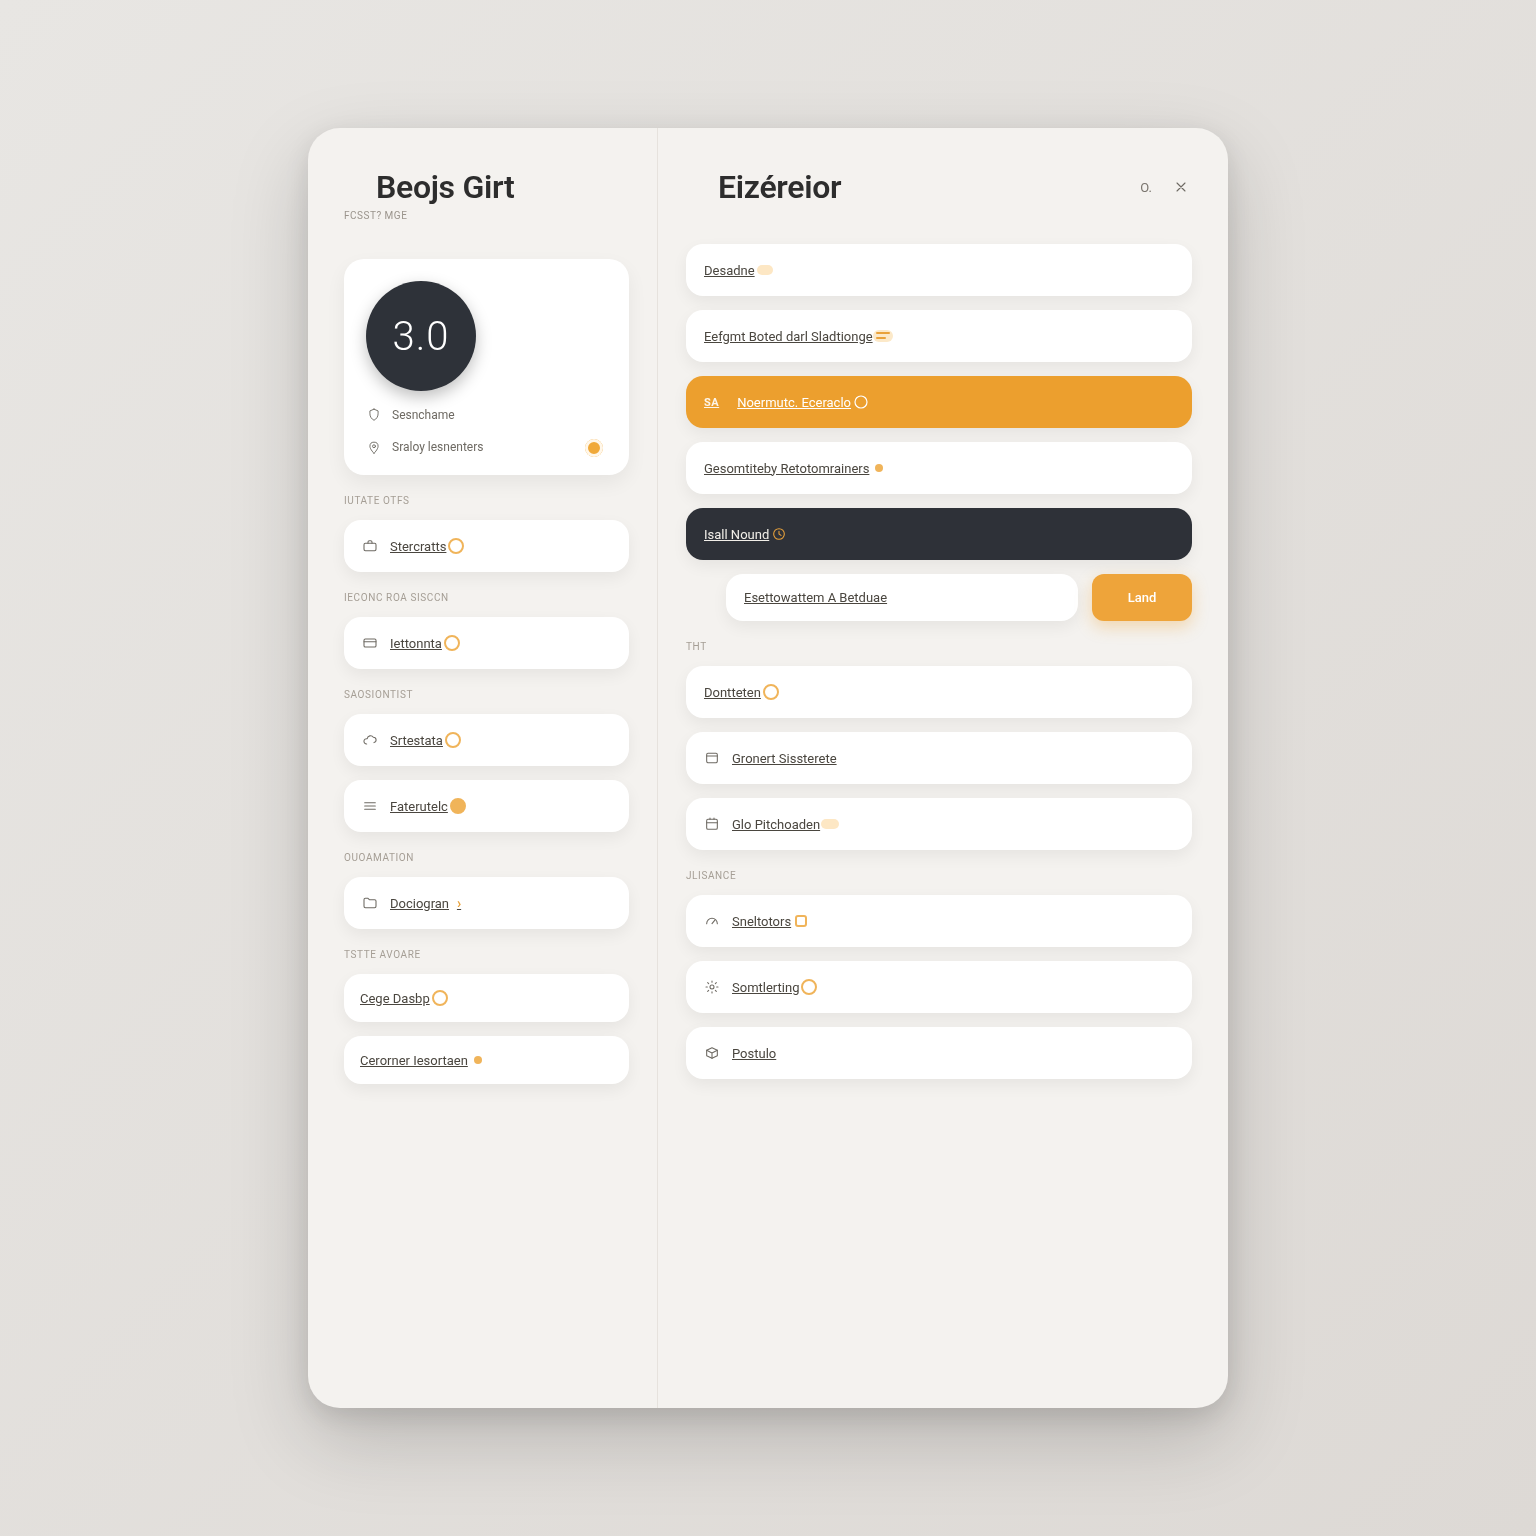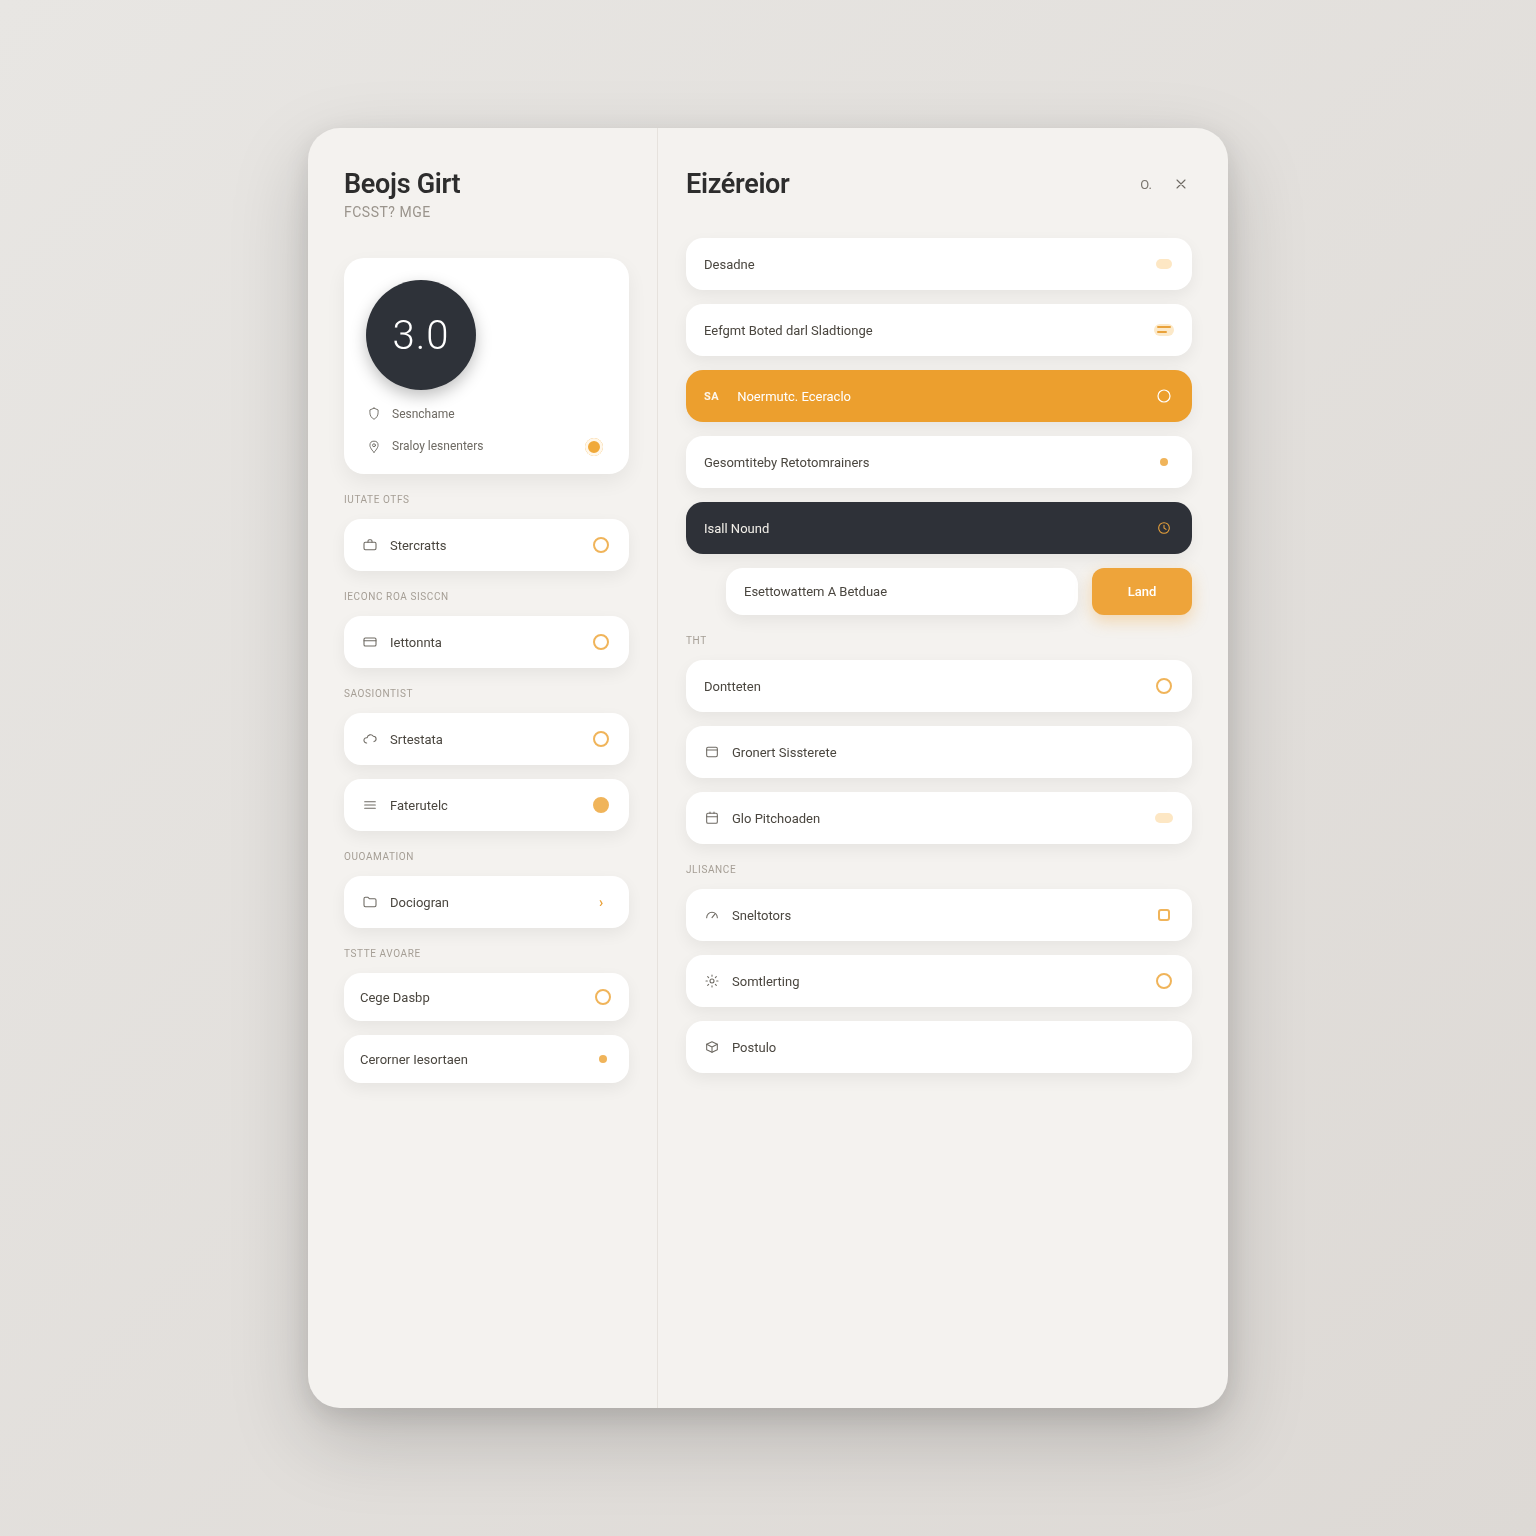--- a/index.html
+++ b/index.html
@@ -29,22 +29,22 @@
     flex-direction: column;
     gap: 14px;
   }
   .right {
     flex: 1;
     padding: 40px 36px 28px 28px;
     display: flex;
     flex-direction: column;
     gap: 14px;
   }
-  .title { font-size: 27px; font-weight: 600; color: #2d2d2d; letter-spacing: -0.3px; }
-  .subtitle-sm { font-size: 14px; color: #9a948c; letter-spacing: 0.5px; margin-top: 4px; }
+  .title { font-size: 32px; font-weight: 600; color: #2d2d2d; letter-spacing: -0.3px; margin-left: 32px; }
+  .subtitle-sm { font-size: 10px; color: #9a948c; letter-spacing: 0.5px; margin-top: 4px; }
   .right-head { display:flex; align-items:center; justify-content:space-between; }
   .right-head-actions { display:flex; align-items:center; gap:18px; }
   .rh-label { font-size: 13px; color:#7a756e; }
   .close-btn { width:22px; height:22px; display:flex; align-items:center; justify-content:center; color:#6b665f; cursor:pointer; }
   .spacer-sm { height: 10px; }
 
   .profile-card {
     background:#fff; border-radius:20px; padding:22px 26px 18px 22px;
     box-shadow: 0 8px 20px rgba(0,0,0,0.06);
     display:flex; flex-direction:column; gap:16px;
@@ -58,22 +58,22 @@
   .prof-line { display:flex; align-items:center; gap:10px; font-size:12px; color:#6e6a63; }
   .prof-line.between { justify-content:space-between; }
   .mini-icon { width:16px; height:16px; display:flex; align-items:center; justify-content:center; color:#7a756e; }
   .dot-badge { width:18px; height:18px; border-radius:9px; background:#f0a93a; box-shadow: inset 0 0 0 3px #fff7ea; }
 
   .section-label { font-size:10px; color:#a59e95; letter-spacing:0.6px; margin-top:6px; }
 
   .tile {
     background:#fff; border-radius:17px; padding:16px 18px;
     box-shadow: 0 6px 16px rgba(0,0,0,0.06);
-    display:flex; align-items:center; justify-content:space-between;
-    font-size:13px; color:#4a463f; cursor:pointer;
+    display:flex; align-items:center; justify-content:flex-start;
+    font-size:13px; color:#4a463f; cursor:pointer;text-decoration:underline;
   }
   .tile .lead { display:flex; align-items:center; gap:12px; }
   .tile.compact { padding:14px 16px; }
   .tile .trailing { display:flex; align-items:center; justify-content:center; width:20px; height:20px; color:#e9a23b; }
   .tile.dark { background:#2e3138; color:#f2efe9; }
   .tile.dark .trailing { color:#e9a23b; }
   .tile.accent { background:#ec9f2e; color:#fff; }
   .tile.accent .trailing { color:#fff; }
   .sa-chip { font-size:11px; font-weight:700; color:#fff; opacity:0.9; margin-right:6px; letter-spacing:0.5px; }
 

